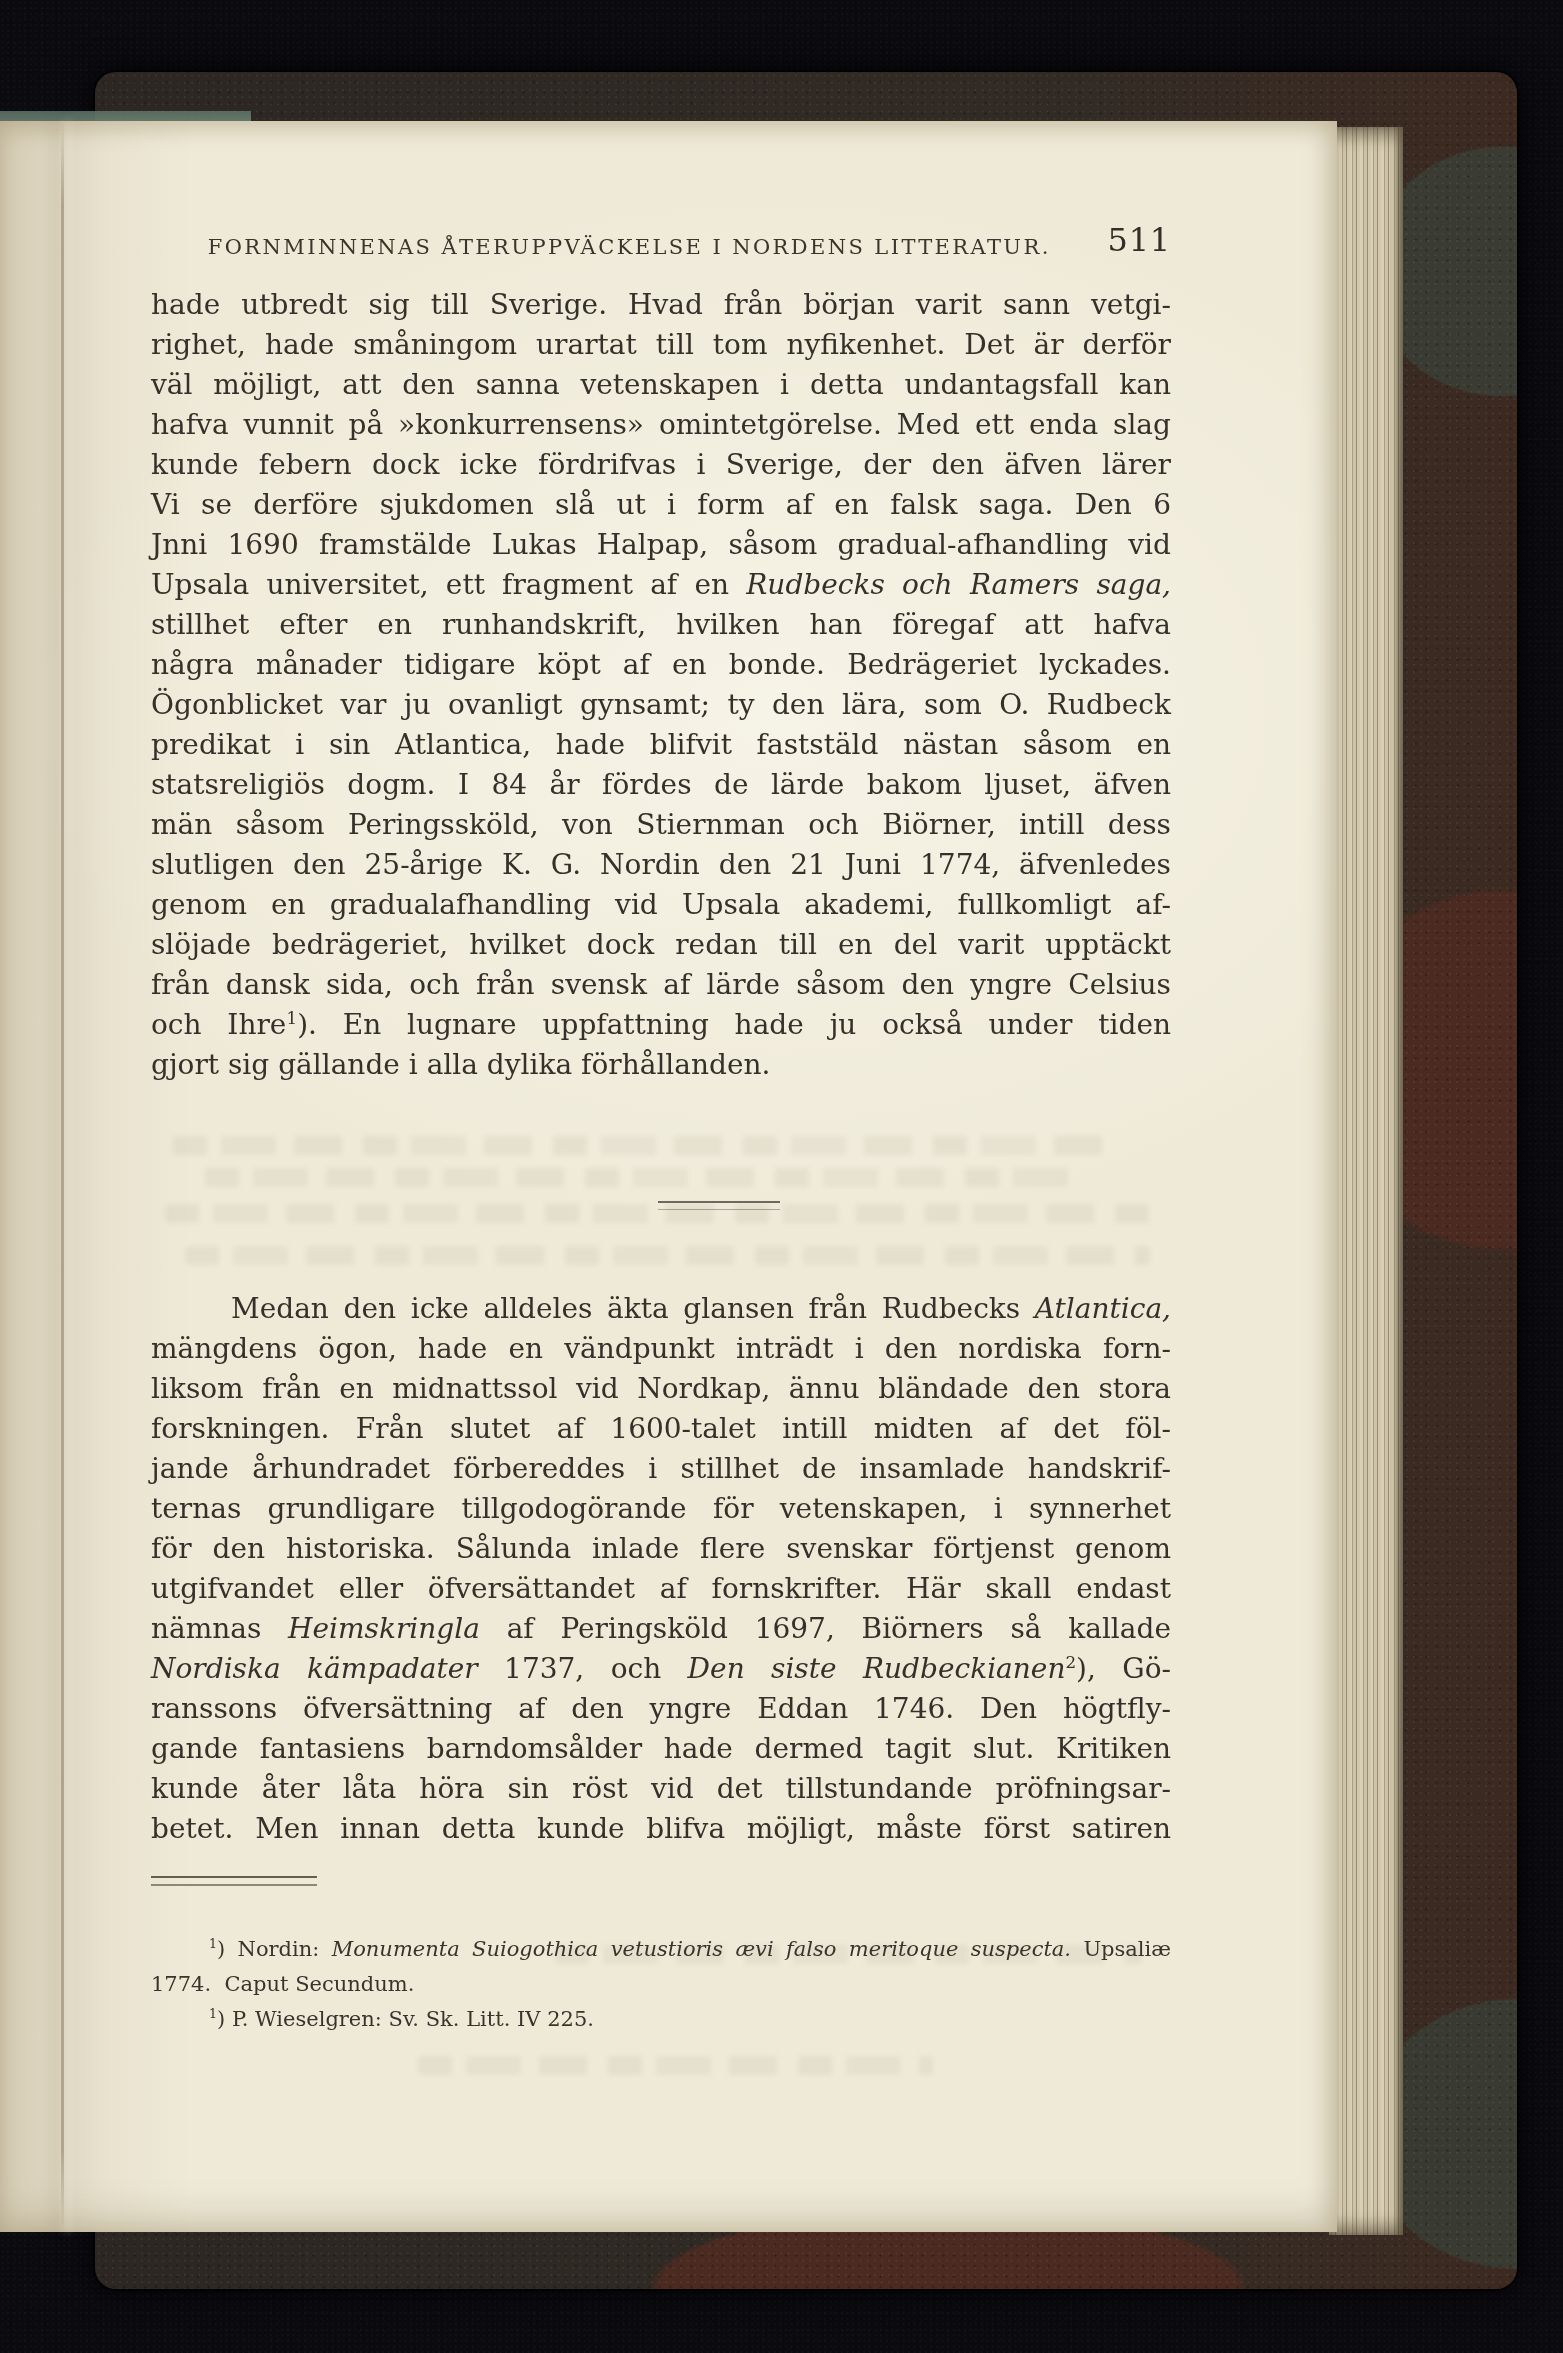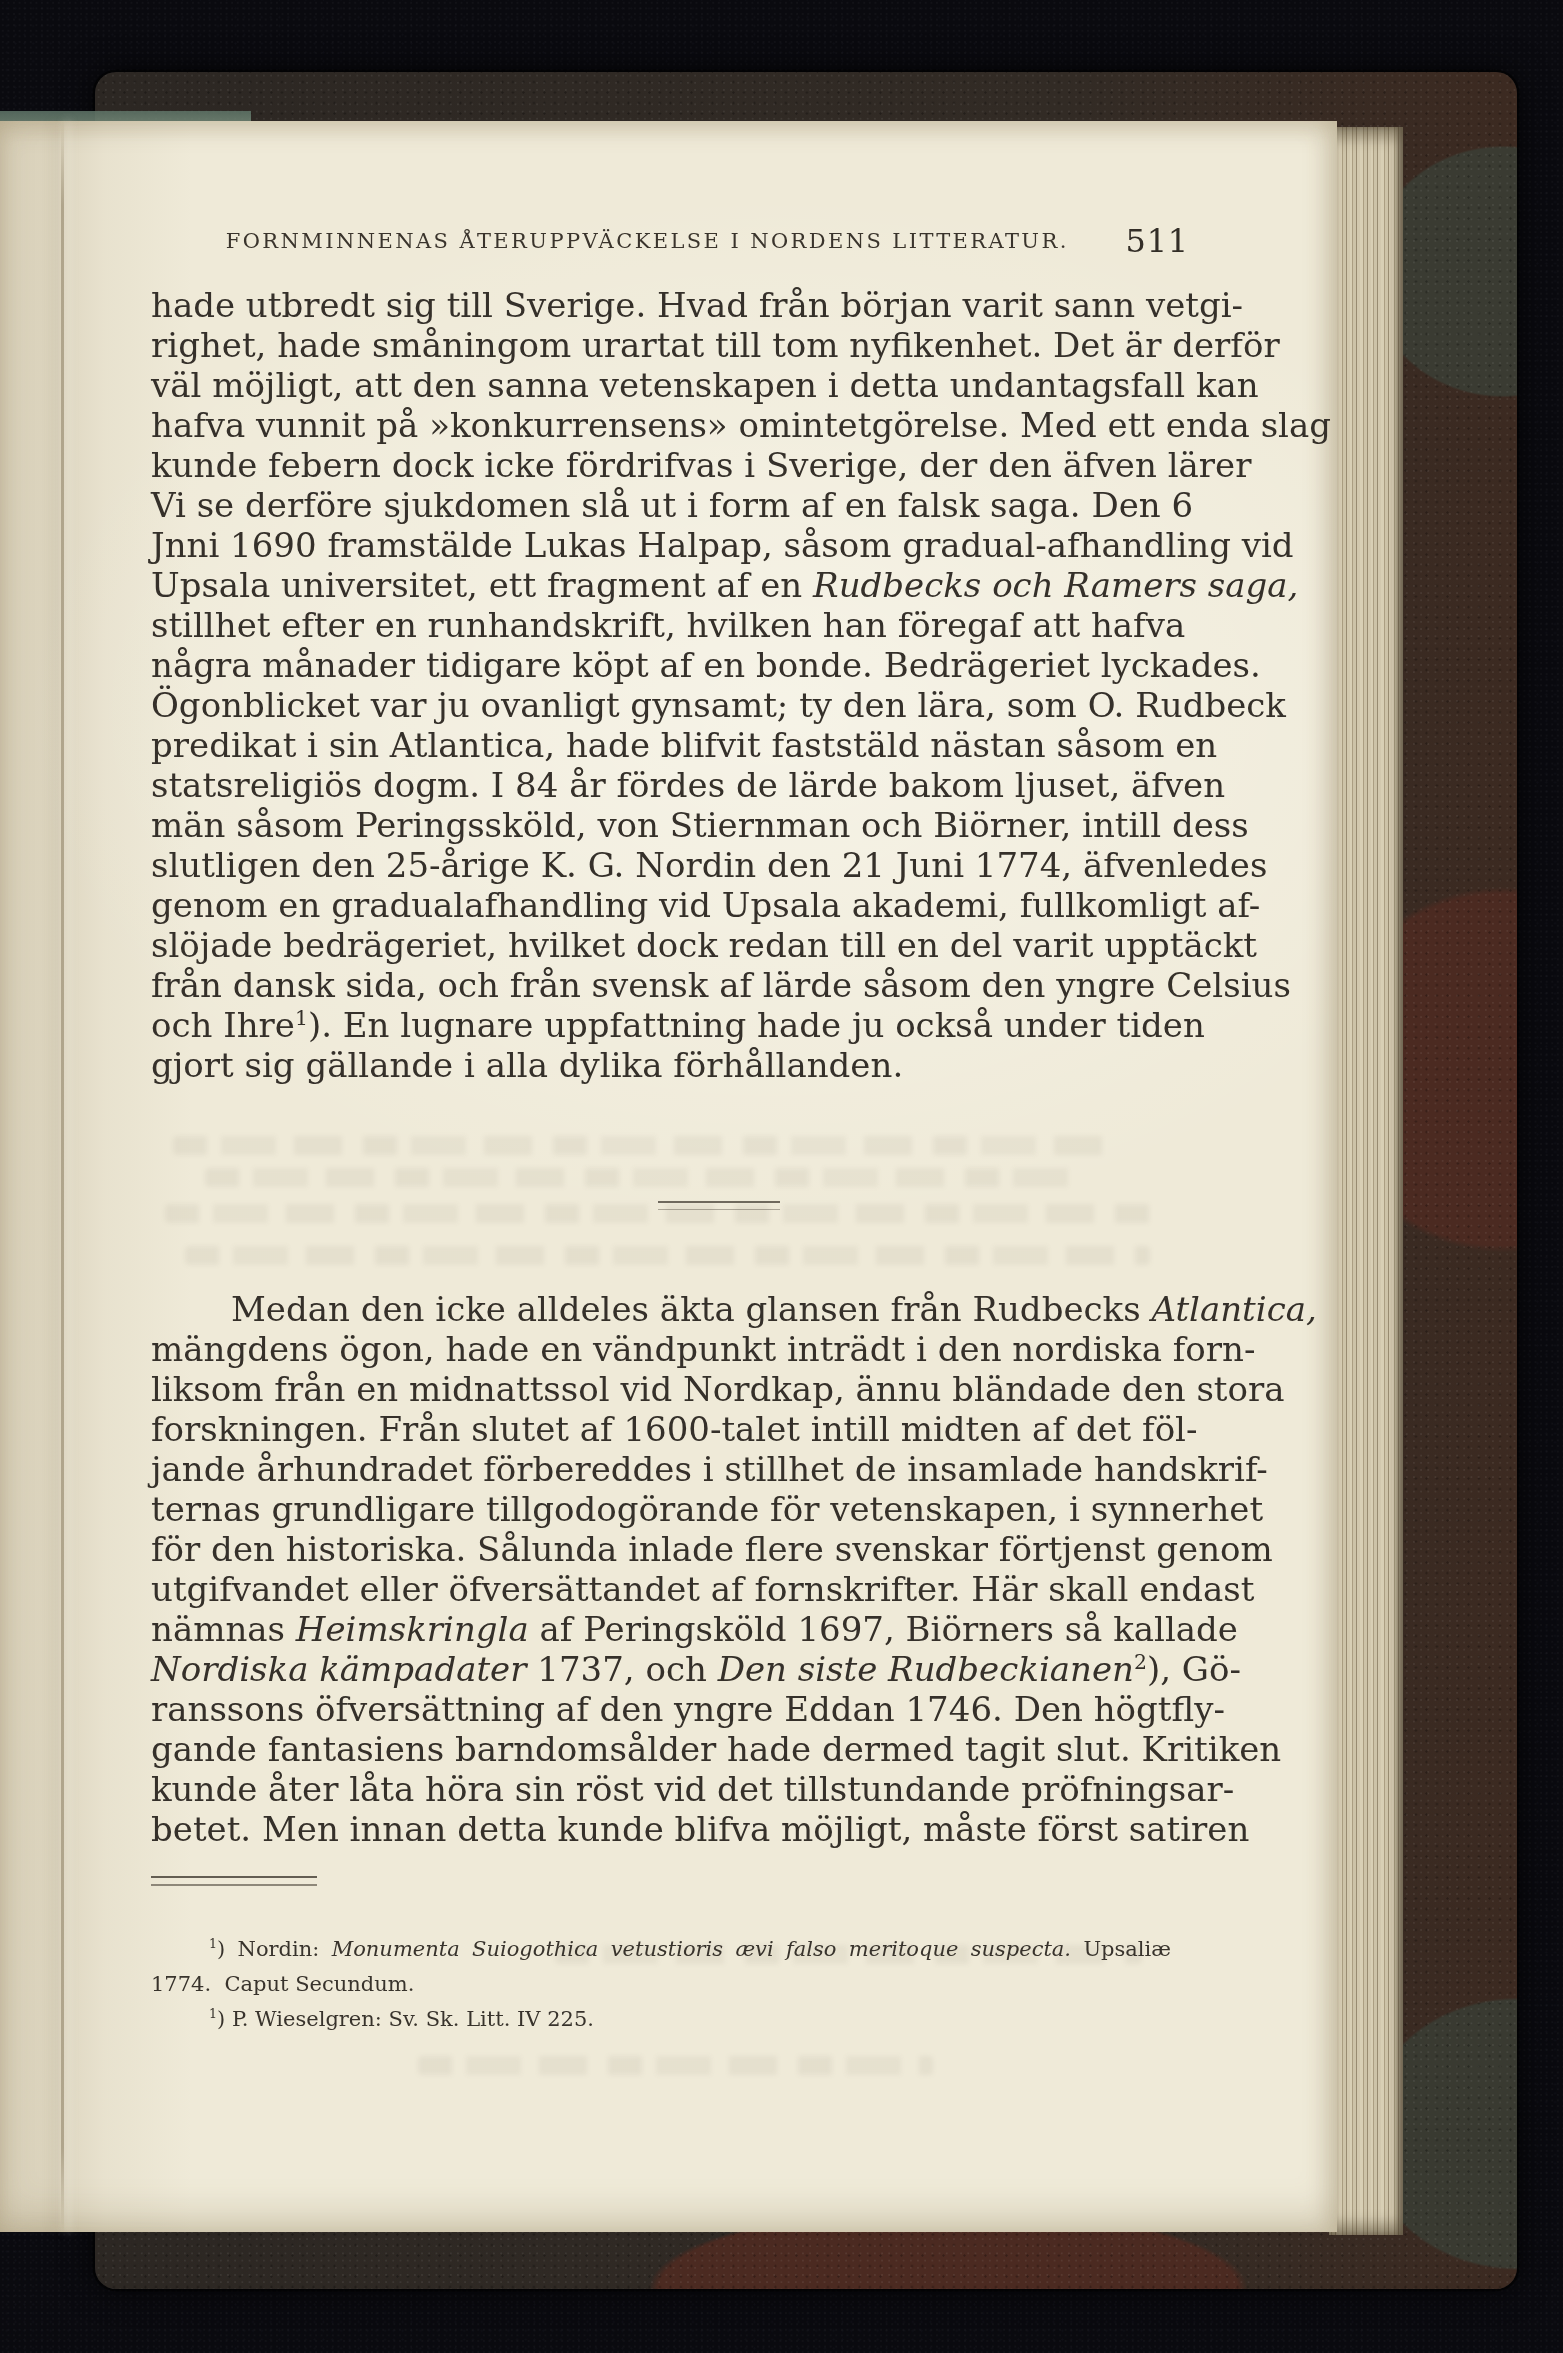--- a/index.html
+++ b/index.html
@@ -58,35 +58,35 @@
       inset -11.3px 0 21px rgba(125,105,65,0.14);
     color:#363029;
   }
   .crease{
     position:absolute;left:61px;top:0;width:3.2px;height:100%;
     background:linear-gradient(180deg, rgba(110,95,65,0) 0%, rgba(110,95,65,0.42) 4%, rgba(110,95,65,0.42) 96%, rgba(110,95,65,0) 100%);
     box-shadow:4.8px 0 8px rgba(250,248,238,0.5), -6.4px 0 11.3px rgba(110,95,65,0.25);
   }
   
   .running-head{
-    position:absolute;left:169px;top:101px;width:1020px;height:37px;
-    display:flex;align-items:center;
+    position:absolute;left:151px;top:101px;width:1020px;height:37px;
+    display:flex;align-items:flex-end;
   }
   .running-head .title{
     flex:1;text-align:center;font-size:21px;letter-spacing:2.4px;
     color:#3a342c;white-space:nowrap;
   }
   .running-head .pagenum{
     font-size:32px;color:#332e27;letter-spacing:0.8px;
   }
   .para{position:absolute;left:151px;width:1020px;}
   .para1{top:164px;}
   .para2{top:1168px;}
   .line{
-    height:40px;line-height:40px;font-size:34px;
+    height:40px;line-height:40px;font-size:28px;
     text-align:justify;text-align-last:justify;
     white-space:nowrap;color:#35302a;
   }
   .line.no-justify{text-align-last:left;}
   .line.indent{text-indent:80px;}
   .it{font-style:italic;}
   .sup{font-size:60%;vertical-align:super;line-height:0;}
   .divider{
     position:absolute;left:658px;top:1080px;width:122px;height:5.6px;
     border-top:2.4px solid rgba(62,56,46,0.72);

